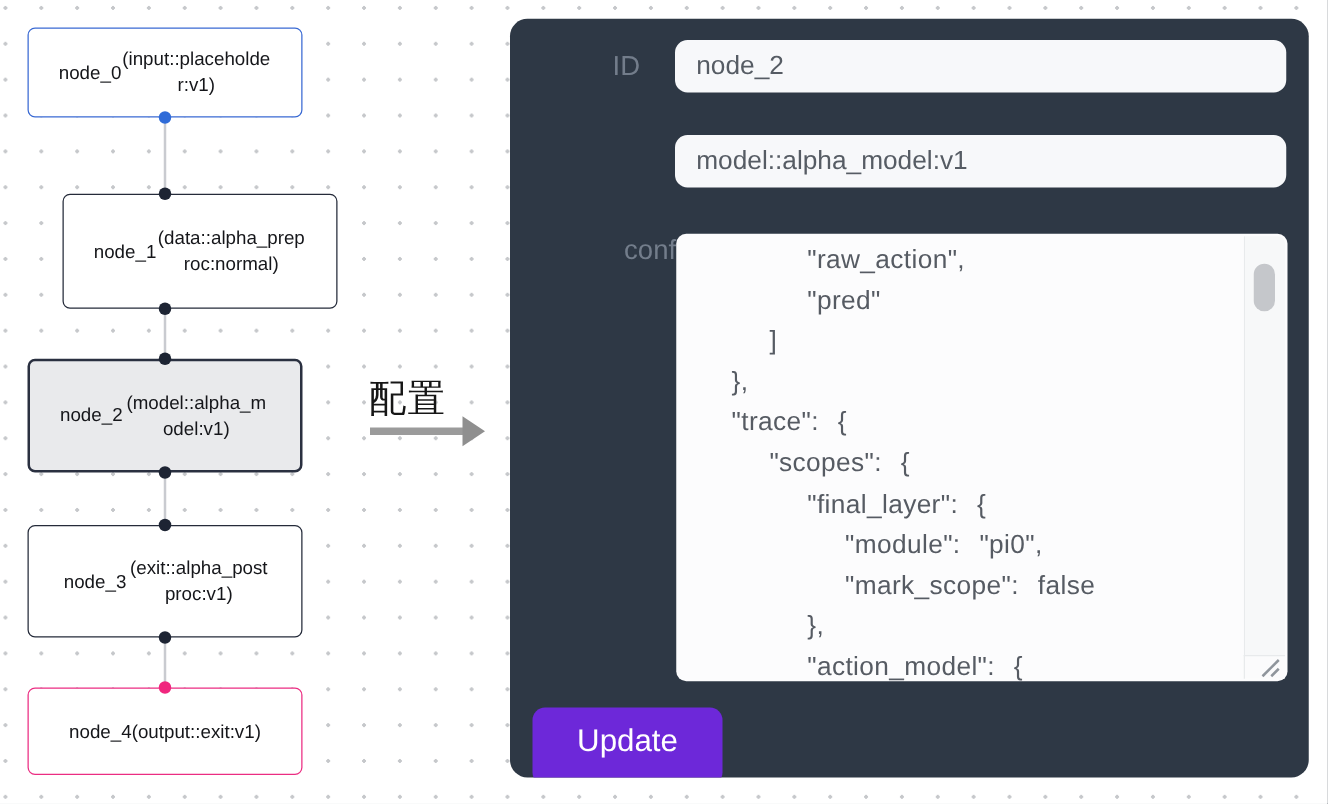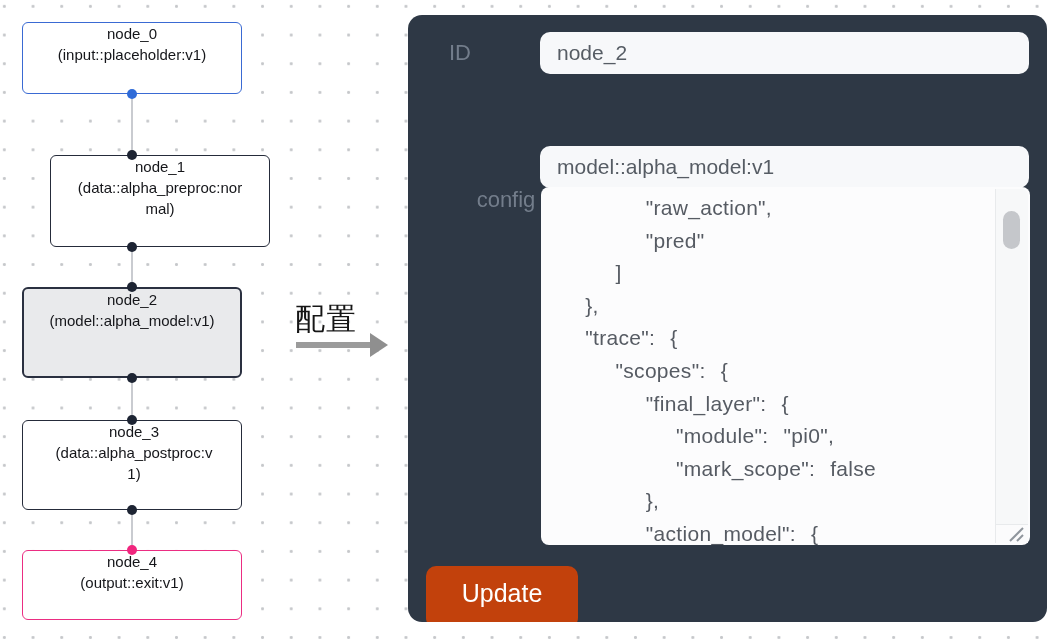--- a/index.html
+++ b/index.html
@@ -4,21 +4,21 @@
 <style>
   html,body{margin:0;padding:0;background:#fff;}
   .stage{position:relative;width:1062px;height:643px;overflow:hidden;
          font-family:"Liberation Sans",sans-serif;background:#fff;}
   
   .dots{position:absolute;inset:0;
         background-image:radial-gradient(circle,#c6c8cb 1.3px,transparent 1.6px);
         background-size:28.7px 28.7px;background-position:-10px -8px;}
   
   .node{position:absolute;left:22px;width:220px;background:#fff;border-radius:6px;
-        display:flex;flex-direction:column;align-items:center;
+        display:flex;flex-direction:row;align-items:center;justify-content:center;
         text-align:center;font-size:15px;line-height:21px;color:#15161a;
         padding:0 24px;box-sizing:border-box;}
   .node .ns{word-break:break-all;}
   .node0{top:22px;height:72px;border:1.5px solid #3a6ad3;}
   .node1{top:155px;height:92px;border:1.5px solid #252b3a;margin-left:28px;}
   .node2{top:287px;height:91px;border:2.5px solid #2a3040;background:#e9eaec;}
   .node3{top:420px;height:90px;border:1.5px solid #252b3a;padding-left:28px;}
   .node4{top:550px;height:70px;border:1.5px solid #eb2d82;}
   .edge{position:absolute;left:131px;width:2px;background:#c9cbd0;}
   .e0{top:94px;height:61px;}  .e1{top:247px;height:40px;}
@@ -26,41 +26,41 @@
   .handle{position:absolute;left:127px;width:10px;height:10px;border-radius:50%;background:#1d2433;}
   .h0b{top:89px;background:#2f6bd8;} .h1t{top:150px;} .h1b{top:242px;}
   .h2t{top:282px;} .h2b{top:373px;} .h3t{top:415px;} .h3b{top:505px;}
   .h4t{top:545px;background:#f0267e;}
   
   .zh{position:absolute;left:295px;top:299px;font-size:30px;color:#161616;letter-spacing:1px;}
   .arrow{position:absolute;left:295px;top:332px;}
   
   .panel{position:absolute;left:408px;top:15px;width:639px;height:607px;
          background:#2e3845;border-radius:14px;overflow:hidden;}
-  .lbl{position:absolute;left:0;width:104px;text-align:center;color:#737d8b;font-size:22px;}
+  .lbl{position:absolute;left:0;width:104px;text-align:right;color:#737d8b;font-size:22px;}
   .lbl-id{top:17px;height:42px;line-height:42px;}
   .lbl-type{top:93px;height:42px;line-height:42px;}
   .lbl-config{top:172px;padding-left:46px;}
   .pinput{position:absolute;left:132px;width:489px;height:42px;box-sizing:border-box;
           border:none;outline:none;border-radius:10px;background:#f7f8fa;
           font-family:"Liberation Sans",sans-serif;font-size:21px;color:#565c64;padding:0 17px;}
-  .in-id{top:17px;} .in-type{top:93px;margin-top:38px;}
+  .in-id{top:17px;} .in-type{top:93px;}
   .cfgbox{position:absolute;left:133px;top:172px;width:489px;height:358px;
           background:#fcfcfd;border-radius:8px;overflow:hidden;}
   .cfgtext{position:absolute;left:0;top:0;right:38px;bottom:0;padding:5px 0 0 14px;
            font-family:"Liberation Sans",sans-serif;font-size:21px;line-height:32.6px;
            letter-spacing:.3px;word-spacing:9px;white-space:pre;color:#565b63;overflow:hidden;}
   .sb{position:absolute;top:2px;right:2px;bottom:20px;width:32px;background:#f7f8f9;
       border-left:1px solid #e8eaec;border-radius:0 6px 0 0;}
   .sbthumb{position:absolute;top:22px;left:7px;width:17px;height:38px;background:#c5c7cb;border-radius:9px;}
   .sbcorner{position:absolute;right:2px;bottom:2px;width:32px;height:18px;background:#fbfbfc;
             border-left:1px solid #e8eaec;border-top:1px solid #e8eaec;}
   .grip{position:absolute;right:4px;bottom:3px;}
   .update{position:absolute;left:18px;bottom:-6px;width:152px;height:62px;box-sizing:border-box;
-          background:#c2410c;border:none;border-radius:10px;color:#fff;cursor:pointer;
+          background:#6d28d9;border:none;border-radius:10px;color:#fff;cursor:pointer;
           font-family:"Liberation Sans",sans-serif;font-size:25px;font-weight:500;
           display:flex;align-items:center;justify-content:center;padding-bottom:9px;}
 </style>
 </head>
 <body>
 
 <div class="stage">
   <div class="dots"></div>
 
   <div>
@@ -76,21 +76,21 @@
     <div class="node node1">
       <div class="nt">node_1</div>
       <div class="ns">(data::alpha_preproc:normal)</div>
     </div>
     <div class="node node2">
       <div class="nt">node_2</div>
       <div class="ns">(model::alpha_model:v1)</div>
     </div>
     <div class="node node3">
       <div class="nt">node_3</div>
-      <div class="ns">(data::alpha_postproc:v1)</div>
+      <div class="ns">(exit::alpha_postproc:v1)</div>
     </div>
     <div class="node node4">
       <div class="nt">node_4</div>
       <div class="ns">(output::exit:v1)</div>
     </div>
 
     <span class="handle h0b"></span>
     <span class="handle h1t"></span>
     <span class="handle h1b"></span>
     <span class="handle h2t"></span>

